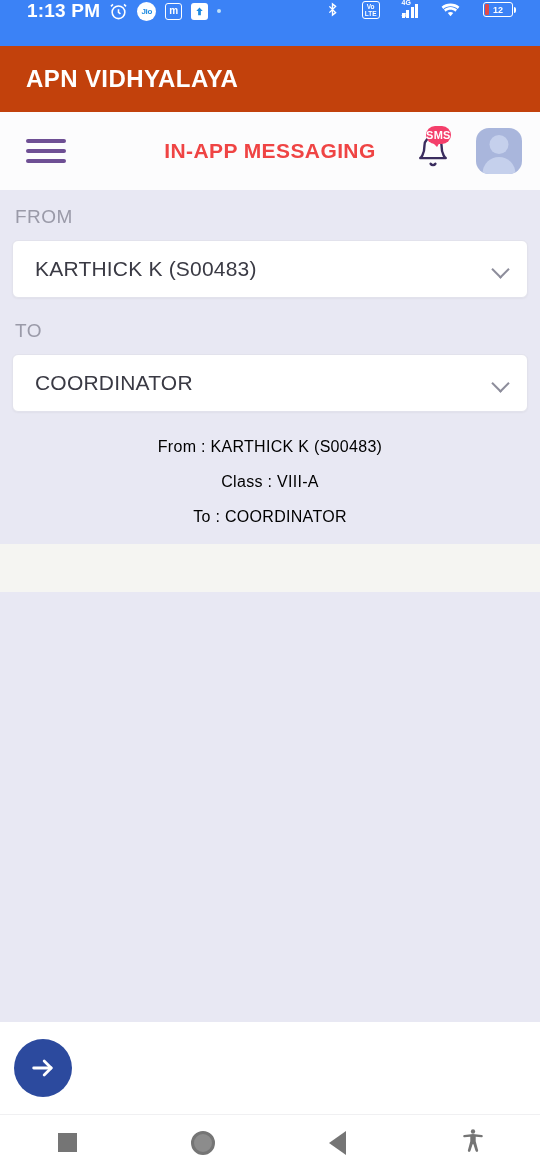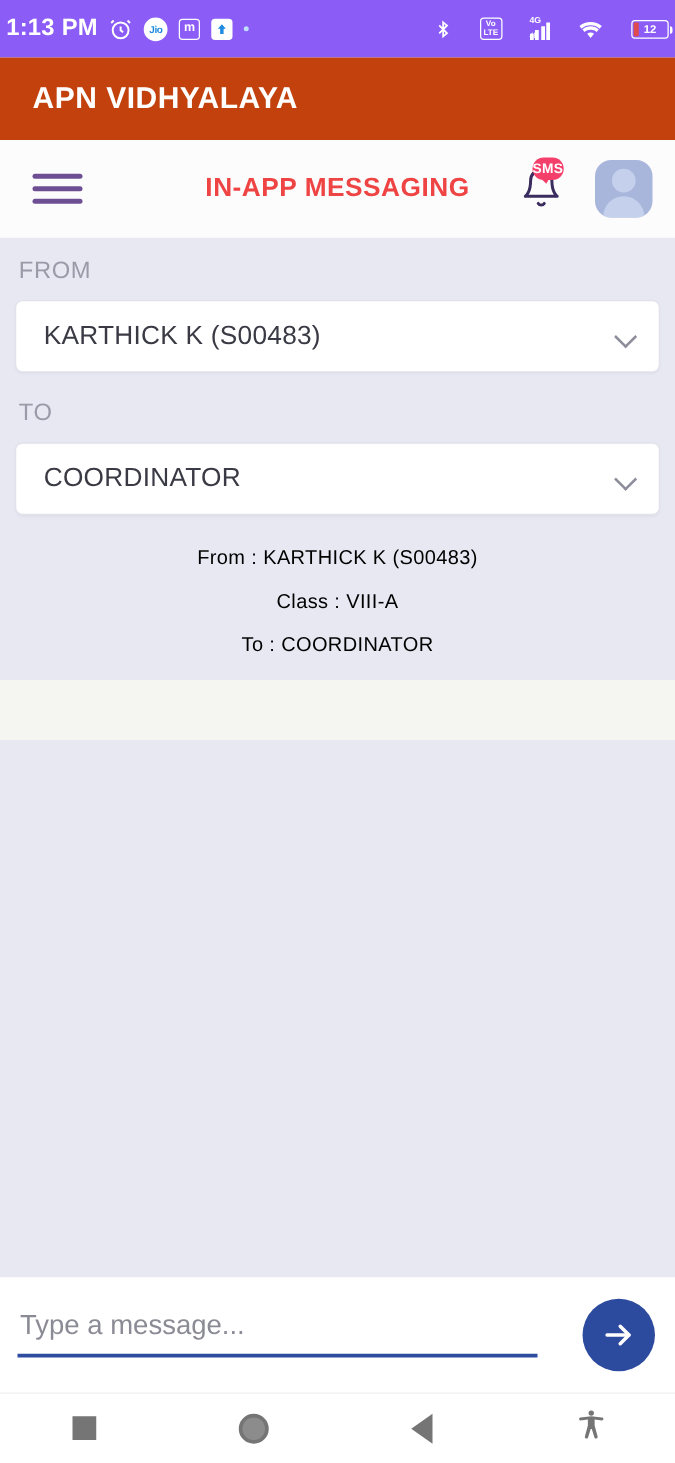--- a/index.html
+++ b/index.html
@@ -12,23 +12,23 @@
   .phone {
     position:relative;
     width:540px; height:1170px;
     display:flex; flex-direction:column;
     background:#ffffff;
   }
 
   
   .statusbar {
     height:46px; flex:0 0 46px;
-    background:#8b5cf6;
-    display:flex; align-items:center;
-    padding:0 5px;
+    background:#3b82f6;
+    display:flex; align-items:flex-start;
+    padding:0 27px;
     color:#ffffff;
   }
   .sb-left { display:flex; align-items:center; gap:9px; }
   .sb-time { font-size:19px; font-weight:600; letter-spacing:.2px; }
   .sb-right { margin-left:auto; display:flex; align-items:center; gap:22px; }
   .ico { display:inline-flex; align-items:center; justify-content:center; }
   .jio-badge {
     width:19px; height:19px; border-radius:50%;
     background:#ffffff; color:#1E8AE0;
     font-size:8px; font-weight:700;
@@ -311,23 +311,20 @@
       <div class="meta-line">Class : VIII-A</div>
       <div class="meta-line">To : COORDINATOR</div>
     </div>
   </div>
 
   <div class="band"></div>
 
   <div class="messages"></div>
 
   <div class="composer">
-    <div class="input-wrap">
-      <input class="msg-input" type="text" autofocus="" placeholder="Type a message..." style="">
-    </div>
     <button class="send-btn">
       <svg width="28" height="28" viewBox="0 0 24 24" fill="none" stroke="#ffffff" stroke-width="2.4" stroke-linecap="round" stroke-linejoin="round">
         <path d="M4 12h15"></path>
           <path d="M13 6l6 6-6 6"></path>
       </svg>
     </button>
   </div>
 
   <div class="navbar">
     <div class="nav-btn">

